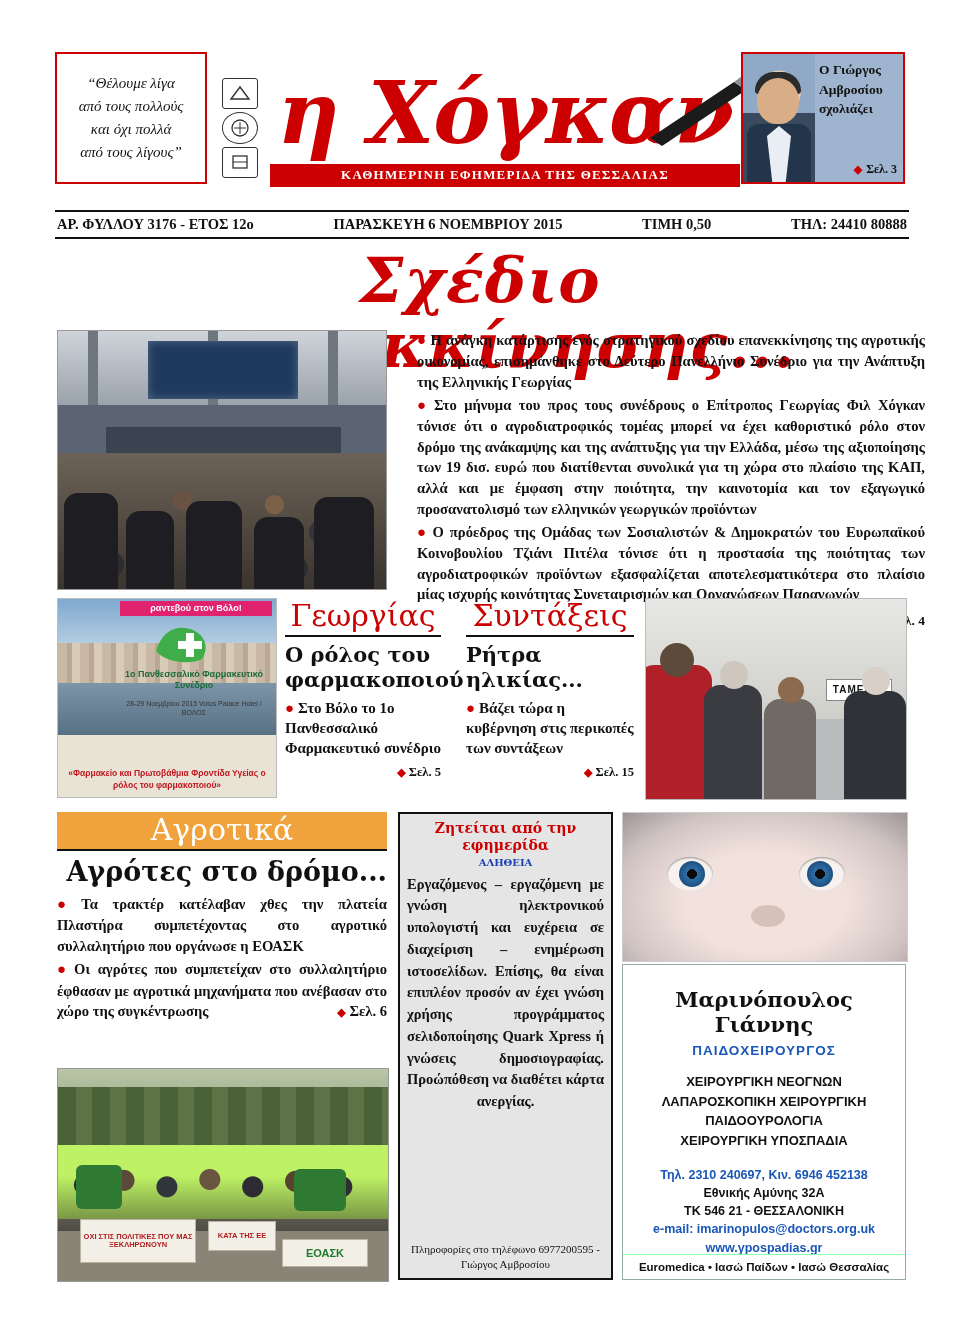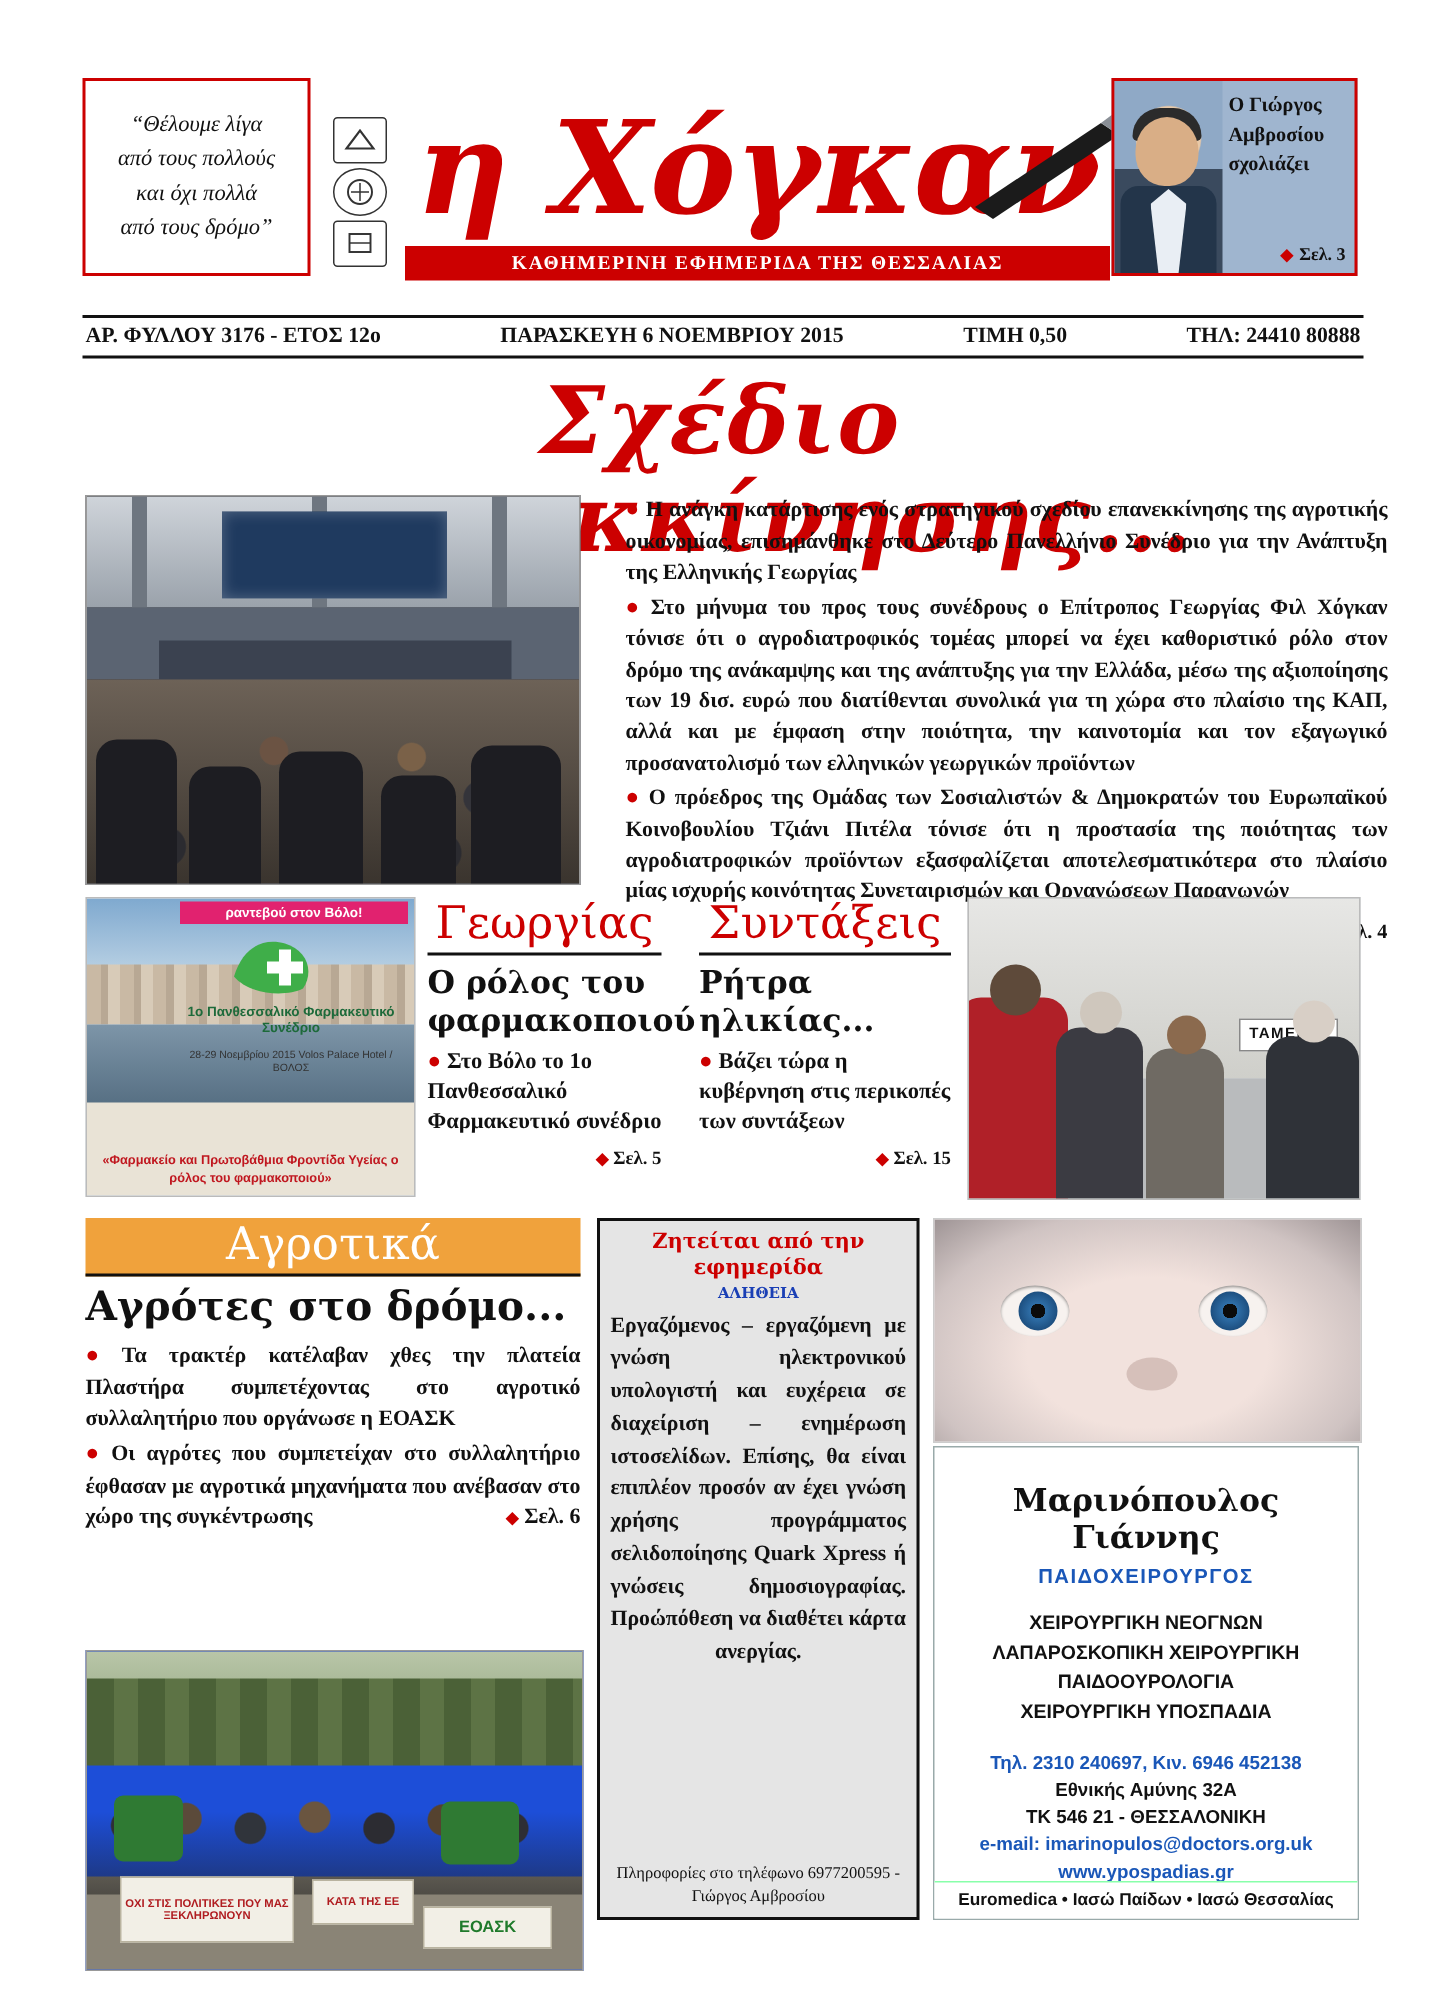--- a/index.html
+++ b/index.html
@@ -223,31 +223,31 @@
   .pb-wall{position:absolute;left:0;top:0;width:100%;height:120px;background:linear-gradient(#e7e7e5,#cfcfca);}
   .pb-counter{position:absolute;left:0;bottom:0;width:100%;height:80px;background:#b9bbbd;}
   .pb-sign{position:absolute;right:14px;top:80px;width:64px;height:20px;background:#fff;border:1px solid #888;
     font-size:10px;font-weight:bold;text-align:center;line-height:20px;font-family:"Liberation Sans",sans-serif;letter-spacing:1px;}
   .pb-head{position:absolute;border-radius:50%;}
   .pb-body{position:absolute;border-radius:16px 16px 0 0;}
 
   
   .sec-agrotika{position:absolute;left:57px;top:812px;width:330px;}
   .agro-head{
-    font-family:"DejaVu Serif", serif;font-weight:bold;font-size:27px;color:#111;margin:4px 0 7px 0;line-height:1.1;
+    font-family:"DejaVu Serif", serif;font-weight:bold;font-size:27px;color:#111;margin:4px 0 7px 0;line-height:1.1;text-align:right;
   }
   .agro-body{
     font-family:"Liberation Serif", serif;font-weight:bold;font-size:14.6px;line-height:1.42;text-align:justify;
   }
   .agro-title-bar{
     background:#f0a23c;color:#fff;
   }
   .photo-tractor{
-    position:absolute;left:57px;top:1100px;width:330px;height:212px;
-    overflow:hidden;background:#1d4ed8;border:1px solid #999;
+    position:absolute;left:57px;top:1068px;width:330px;height:212px;
+    overflow:hidden;background:#bef264;border:1px solid #999;
   }
   .pt-sky{position:absolute;left:0;top:0;width:100%;height:58px;background:linear-gradient(#b9c6a8,#8fa37c);}
   .pt-trees{position:absolute;left:0;top:18px;width:100%;height:58px;
     background:repeating-linear-gradient(90deg,#4b6137 0 18px,#5d7345 18px 34px);}
   .pt-ground{position:absolute;left:0;bottom:0;width:100%;height:62px;background:#8a8476;}
   .pt-crowd{position:absolute;left:0;top:70px;width:100%;height:92px;
     background:
       radial-gradient(circle at 8% 50%,#2f2f35 0 10px,transparent 11px),
       radial-gradient(circle at 20% 45%,#5b4a3a 0 10px,transparent 11px),
       radial-gradient(circle at 33% 52%,#30343b 0 10px,transparent 11px),
@@ -313,21 +313,21 @@
 <body>
 
 <div class="page">
 
   <div class="masthead">
 
     <div class="slogan-box">
       <div>“Θέλουμε λίγα</div>
       <div>από τους πολλούς</div>
       <div>και όχι πολλά</div>
-      <div>από τους δρόμο”</div>
+      <div>από τους λίγους”</div>
     </div>
 
     <div class="logo-stack">
       <div class="logo-box">
         <svg width="22" height="18" viewBox="0 0 22 18">
             <path d="M2 14 L11 2 L20 14 Z" fill="none" stroke="#333" stroke-width="1.4"></path>
           </svg>
       </div>
       <div class="logo-box round">
         <svg width="20" height="20" viewBox="0 0 20 20">

